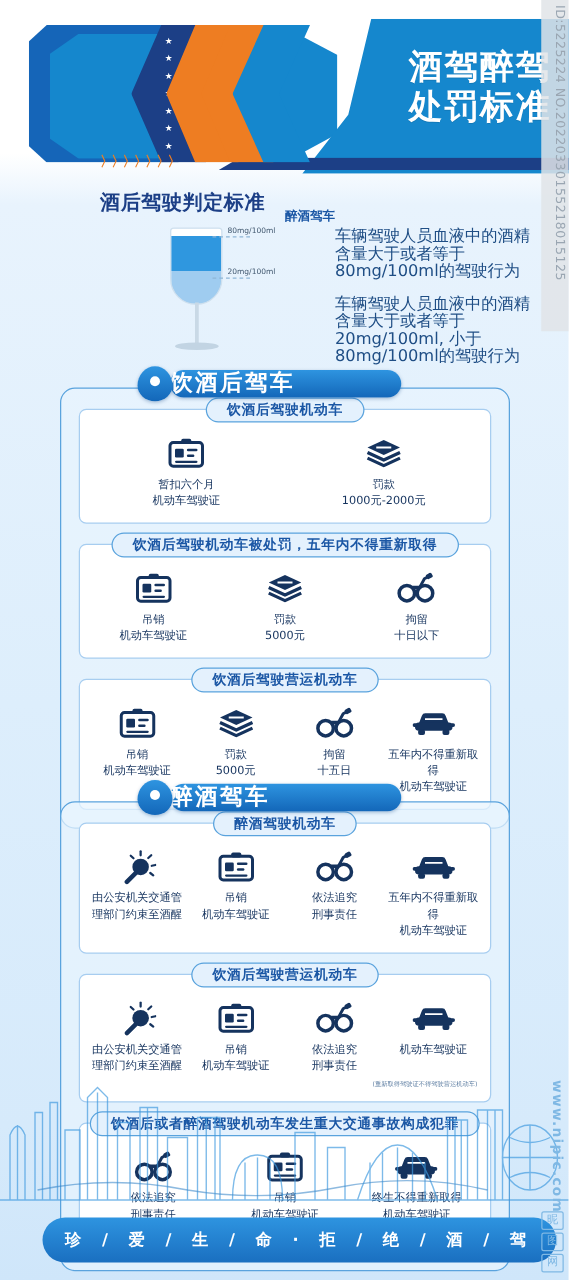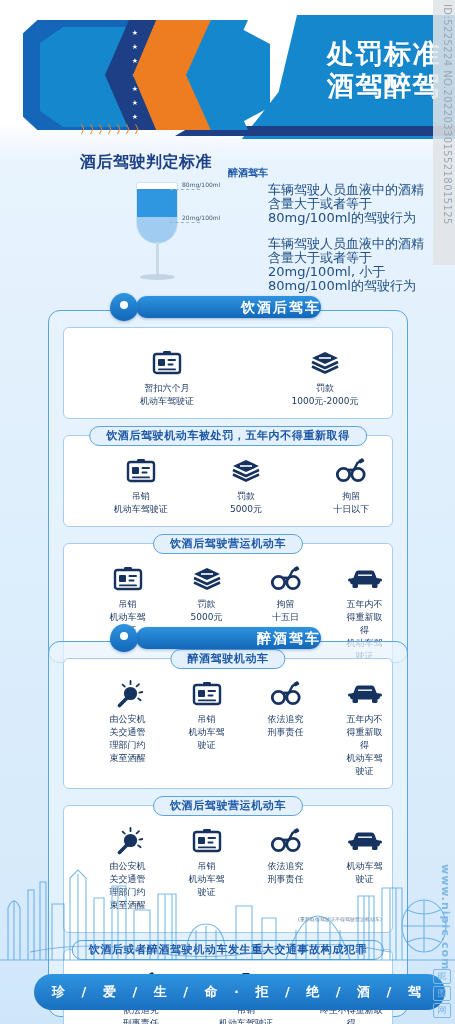--- a/index.html
+++ b/index.html
@@ -138,22 +138,22 @@
     border:1.5px solid #5aa3dd; border-radius:12px;
     background:rgba(232,244,253,.72);
   }
   .sec-head{
     position:absolute; left:88px; top:0; width:185px; height:22px;
     background:linear-gradient(180deg,#2e94e0,#1367b9);
     border-radius:11px; z-index:4;
     box-shadow:0 1px 3px rgba(18,70,130,.35);
   }
   .sec-head span{
-    display:block; text-align:right; line-height:22px;
-    color:#fff; font-size:14px; font-weight:bold; letter-spacing:2px;
+    display:block; text-align:left; line-height:22px;
+    color:#fff; font-size:18px; font-weight:bold; letter-spacing:2px;
   }
   .pin{
     position:absolute; left:62px; top:-3px; width:28px; height:28px;
     background:linear-gradient(180deg,#2e94e0,#1367b9);
     border-radius:50% 50% 50% 50%/55% 55% 45% 45%;
     z-index:5; box-shadow:0 1px 3px rgba(18,70,130,.35);
   }
   .pin:after{
     content:""; position:absolute; left:10px; top:8px;
     width:8px; height:8px; border-radius:50%; background:#fff;
@@ -164,21 +164,21 @@
     background:#fff; border:1px solid #a7cdf0; border-radius:6px;
     padding:20px 6px 10px 6px;
   }
   .card-tag{
     position:absolute; top:-10px; left:50%; transform:translateX(-50%);
     background:#e4f1fd; border:1px solid #5aa3dd; border-radius:11px;
     height:20px; line-height:18px; padding:0 16px; white-space:nowrap;
     color:#1b57a5; font-size:11px; font-weight:bold; letter-spacing:.6px;
   }
   .items{ display:flex; justify-content:space-around; align-items:flex-start; }
-  .item{ flex:1; text-align:center;margin-left:36px; }
+  .item{ flex:1; text-align:center; }
   .item .ic{ height:30px; display:flex; align-items:center; justify-content:center; }
   .item .ic svg{ display:block; }
   .item .tx{ font-size:9px; color:#15335e; line-height:13px; margin-top:4px; }
   .card-note{
     text-align:right; font-size:5px; color:#5f7fa3;
     margin-top:4px; padding-right:4px;
   }
   
   .city{ position:absolute; left:0; bottom:54px; width:455px; height:110px; opacity:.9; }
   
@@ -213,22 +213,22 @@
       <span class="st" style="top:94px">★</span>
     </div>
     <div class="chev chev-white"></div>
     <div class="chev chev-orange1"></div>
     <div class="chev chev-orange2"></div>
     <div class="chev chev-blue3"></div>
 
     <div class="arrows-small">〉〉〉〉〉〉〉</div>
 
     <div class="hdr-title">
+      <div>酒驾醉驾</div>
       <div>处罚标准</div>
-      <div>酒驾醉驾</div>
     </div>
   </div>
 
   <div class="wm-strip"></div>
   <div class="wm-text">ID:5225224 NO.20220330155218015125</div>
 
   <div class="wine-sec">
     <div class="wine-title">酒后驾驶判定标准</div>
 
     <div class="glass-wrap">
@@ -244,20 +244,21 @@
     <div class="def">
       <h4>醉酒驾车</h4>
       <p>车辆驾驶人员血液中的酒精含量大于或者等于80mg/100ml的驾驶行为</p>
       <p>车辆驾驶人员血液中的酒精含量大于或者等于20mg/100ml, 小于80mg/100ml的驾驶行为</p>
     </div>
   </div>
 
   <div class="sec" id="sec0" style="top:296px;">
     <div class="sec-body" id="sec0body" style="height: 353px;">
         <div class="card">
+          <div class="card-tag">饮酒后驾驶机动车</div>
           <div class="items">
             <div class="item">
               <div class="ic">
                 <svg width="30" height="26" viewBox="0 0 30 26">
         <rect x="11" y="1" width="8" height="4" rx="1.4" fill="#15335e"></rect>
         <rect x="2" y="4" width="26" height="19" rx="2.6" fill="none" stroke="#15335e" stroke-width="2.4"></rect>
         <rect x="6" y="9" width="7" height="7" rx="1" fill="#15335e"></rect>
         <rect x="15.5" y="9" width="8.5" height="2" rx="1" fill="#15335e"></rect>
         <rect x="15.5" y="13.5" width="6" height="2" rx="1" fill="#15335e"></rect>
         <rect x="6" y="18.5" width="18" height="1.8" rx=".9" fill="#15335e"></rect>

